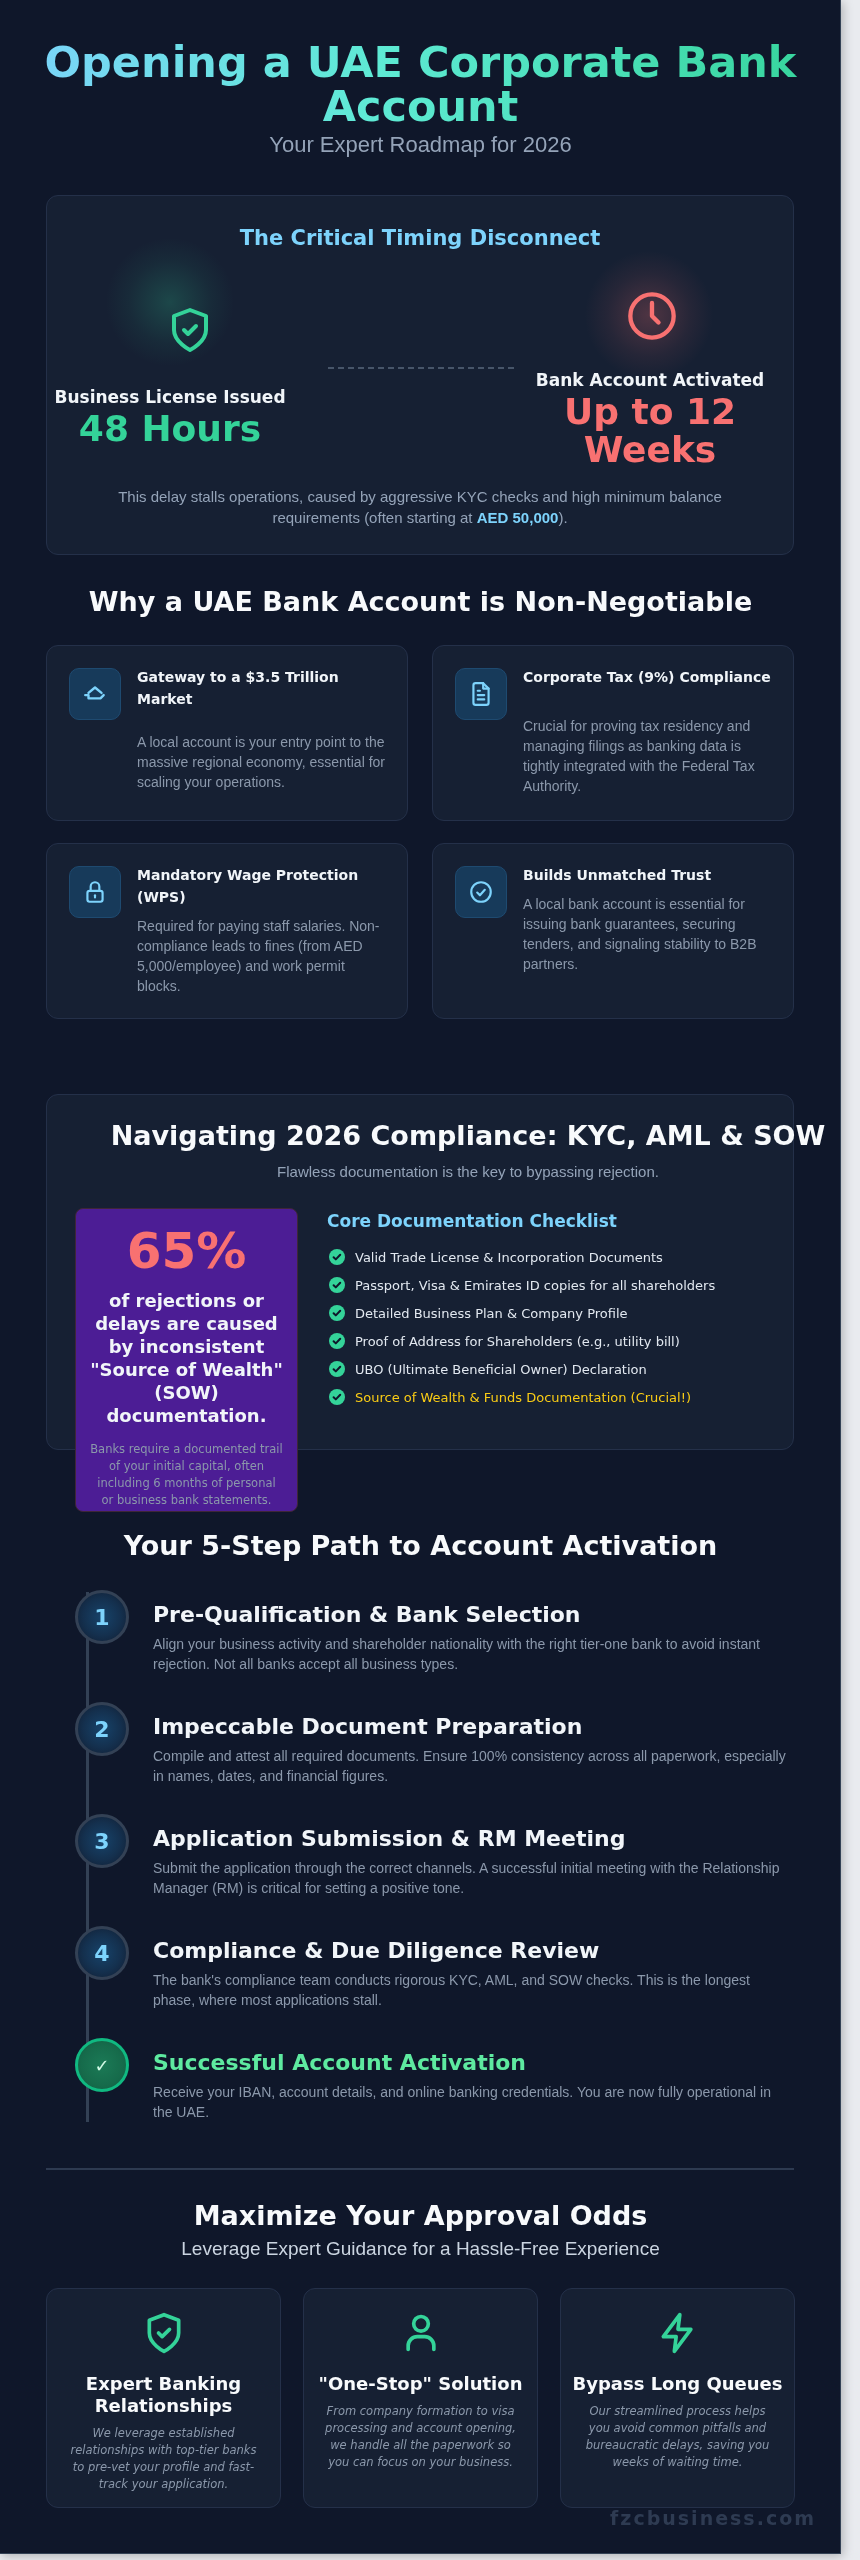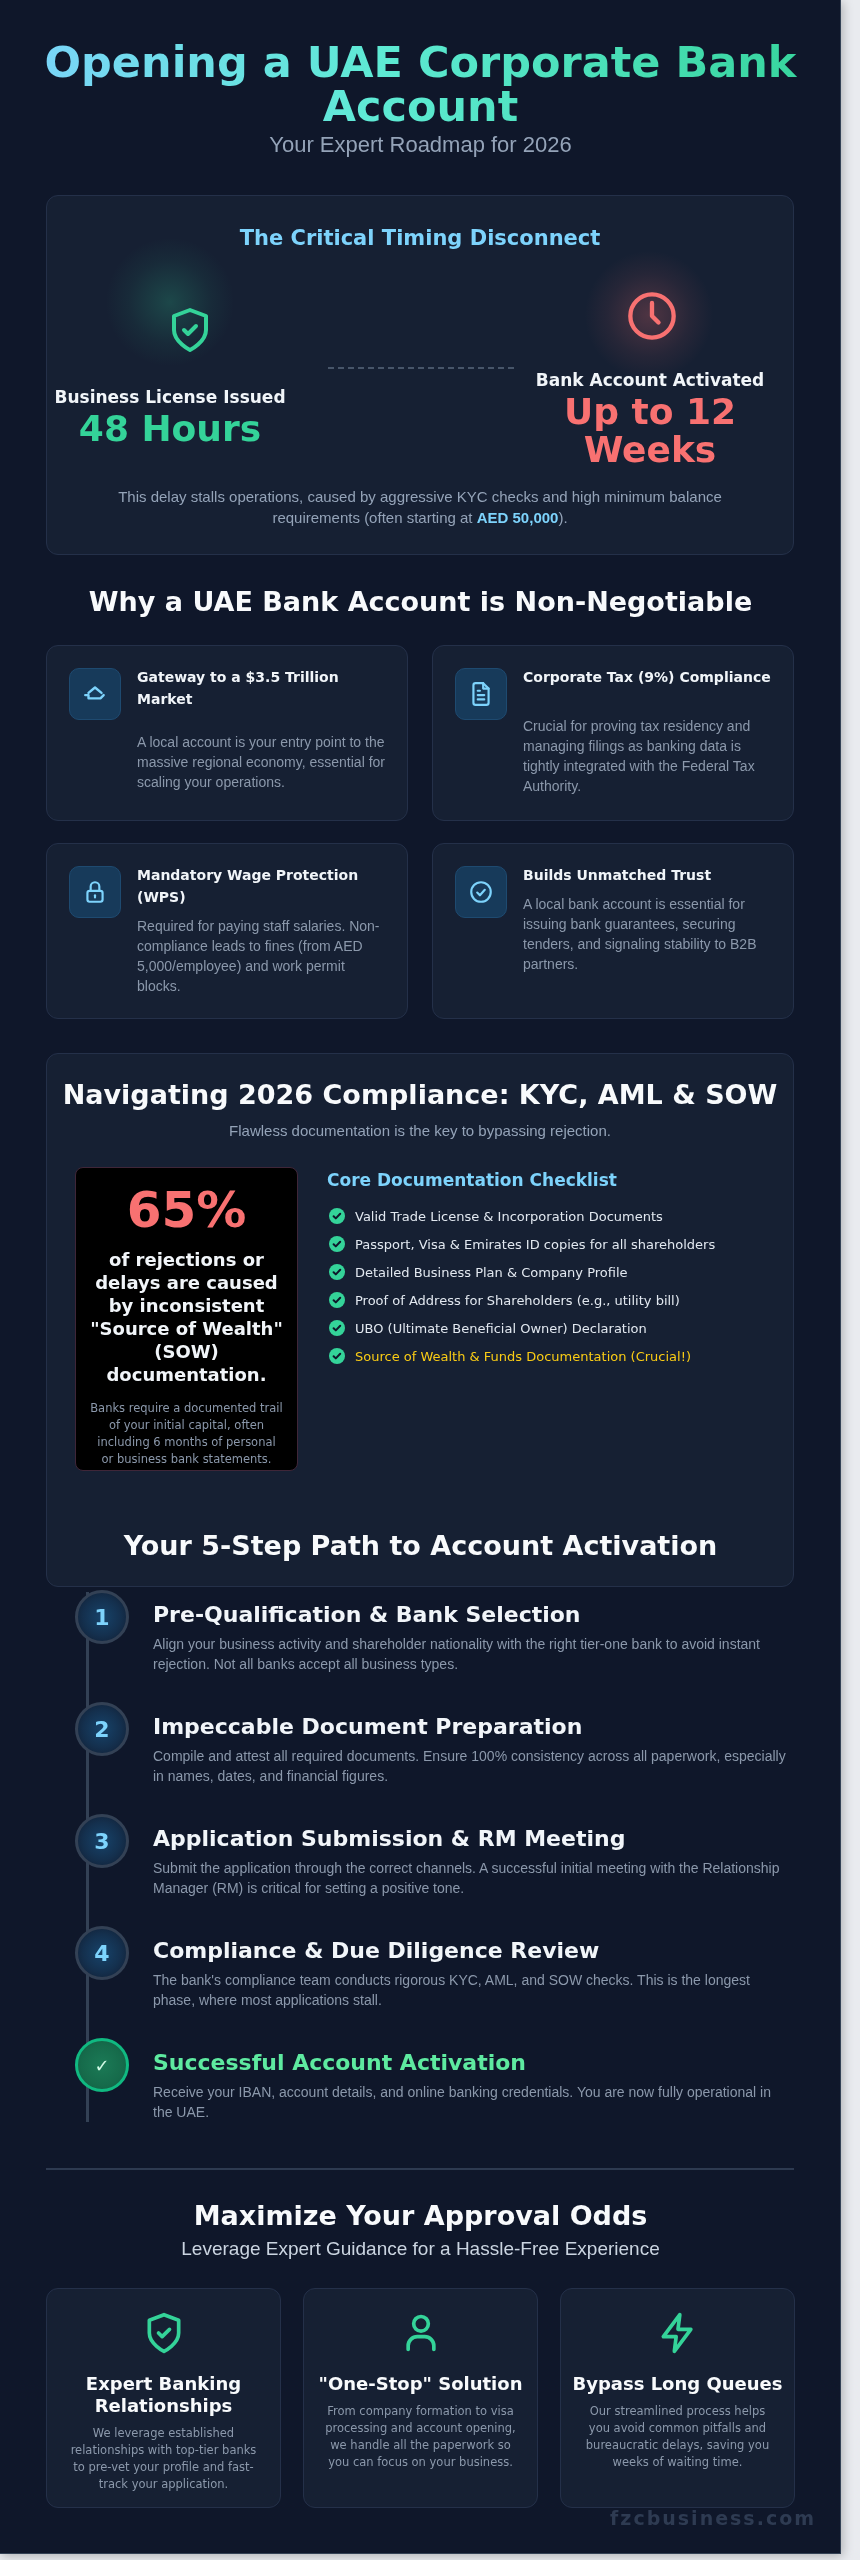--- a/index.html
+++ b/index.html
@@ -48,24 +48,24 @@
   .t-note { position: absolute; left: 100px; width: 640px; top: 486px; text-align: center; font-family: "Liberation Sans", sans-serif; font-size: 15px; line-height: 21px; color: #94a3b8; }
   .t-note b { color: #7dd3fc; }
 
   .section-title { position: absolute; left: 0; width: 841px; text-align: center; color: #f8fafc; font-weight: 700; font-size: 27px; }
 
   .why { width: 362px; height: 176px; }
   .why .ibox { position: absolute; left: 22px; top: 22px; width: 52px; height: 52px; background: #173a5a; border: 1px solid #1e4a70; border-radius: 10px; display: flex; align-items: center; justify-content: center; }
   .why .h { position: absolute; left: 90px; top: 20px; width: 255px; color: #f1f5f9; font-weight: 700; font-size: 14px; line-height: 22px; }
   .why .p { position: absolute; left: 90px; width: 250px; font-family: "Liberation Sans", sans-serif; font-size: 14px; line-height: 20px; color: #8b98ab; }
 
-  .kyc { left: 46px; top: 1053px; width: 748px; height: 534px; }
+  .kyc { left: 46px; top: 1094px; width: 748px; height: 356px; padding-left: 48px; }
   .kyc .ktitle { position: absolute; top: 25px; width: 100%; text-align: center; color: #f8fafc; font-weight: 700; font-size: 27px; }
   .kyc .ksub { position: absolute; top: 68px; width: 100%; text-align: center; color: #94a3b8; font-family: "Liberation Sans", sans-serif; font-size: 15px; }
-  .stat { position: absolute; left: 28px; top: 113px; width: 223px; height: 304px; background: #000000; border: 1px solid #3f2638; border-radius: 8px; text-align: center; }
+  .stat { position: absolute; left: 28px; top: 113px; width: 223px; height: 304px; background: #4c1d95; border: 1px solid #3f2638; border-radius: 8px; text-align: center; }
   .stat .big { margin-top: 14px; color: #f87171; font-weight: 700; font-size: 50px; line-height: 56px; }
   .stat .lead { color: #f1f5f9; font-weight: 700; font-size: 18px; line-height: 23px; margin-top: 10px; padding: 0 12px; }
   .stat .fine { color: #8b98ab; font-size: 11.5px; line-height: 17px; margin-top: 14px; padding: 0 14px; }
   .check-title { position: absolute; left: 280px; top: 116px; color: #7dd3fc; font-weight: 700; font-size: 17px; }
   .check-list { position: absolute; left: 280px; top: 148px; list-style: none; }
   .check-list li { display: flex; align-items: center; height: 28px; font-size: 13px; color: #e2e8f0; }
   .check-list li.hl span { color: #facc15; font-weight: 400; }
   .check-list .ck { width: 16px; height: 16px; margin-left: 2px; margin-right: 10px; flex: none; }
 
   .timeline-line { position: absolute; left: 86px; top: 1592px; width: 3px; height: 530px; background: #334155; }
@@ -77,21 +77,21 @@
   .step .st { position: absolute; left: 153px; color: #f1f5f9; font-weight: 700; font-size: 22px; }
   .step .st.done { color: #4ade80; color: #5eeaa0; }
   .step .sd { position: absolute; left: 153px; width: 640px; font-family: "Liberation Sans", sans-serif; font-size: 14px; line-height: 20px; color: #8b98ab; }
 
   .divider { position: absolute; left: 46px; top: 2168px; width: 748px; height: 2px; background: #2d3a50; }
   .cta-title { position: absolute; left: 0; width: 841px; top: 2200px; text-align: center; color: #f8fafc; font-weight: 700; font-size: 27px; }
   .cta-sub { position: absolute; left: 0; width: 841px; top: 2238px; text-align: center; color: #cbd5e1; font-family: "Liberation Sans", sans-serif; font-size: 19px; }
   .cta { top: 2288px; width: 235px; height: 220px; text-align: center; }
   .cta .ic { margin: 22px auto 0; width: 44px; height: 44px; }
   .cta .h { color: #f8fafc; font-weight: 700; font-size: 18px; line-height: 22px; margin-top: 14px; }
-  .cta .p { color: #8b98ab; font-size: 11.5px; line-height: 17px; margin-top: 8px; padding: 0 18px; }
+  .cta .p { color: #8b98ab; font-size: 11.5px; line-height: 17px; margin-top: 8px; padding: 0 18px; font-style: italic; }
   .watermark { position: absolute; right: 24px; top: 2507px; color: #2e3b52; font-weight: 700; font-size: 19px; letter-spacing: 2px; }
 </style>
 </head>
 <body>
 
 <div class="page">
 
   <div class="hero">
     <h1>Opening a UAE Corporate Bank Account</h1>
     <div class="sub">Your Expert Roadmap for 2026</div>

